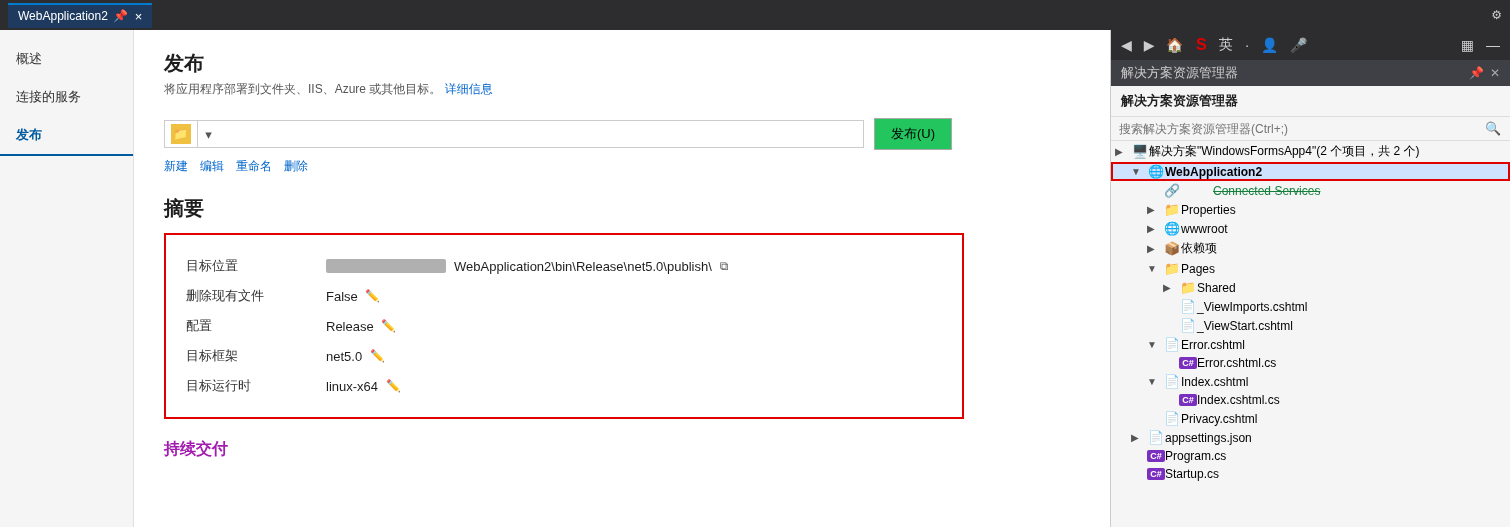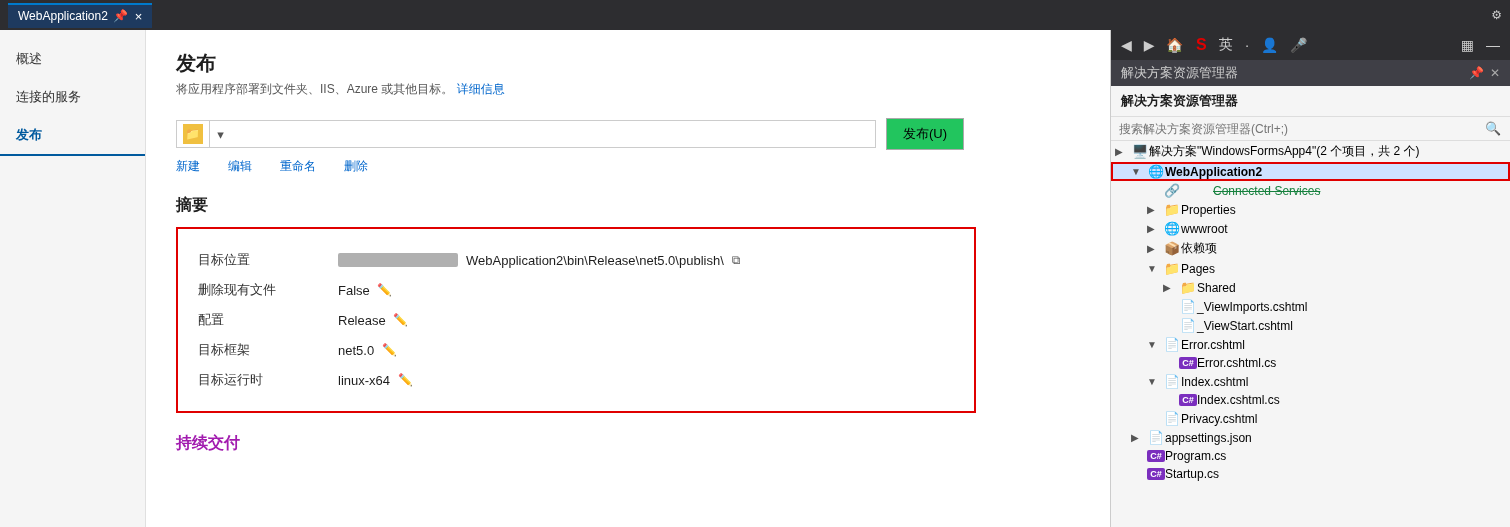--- a/index.html
+++ b/index.html
@@ -44,21 +44,21 @@
     
     .left-panel {
       flex: 1;
       background: #ffffff;
       display: flex;
       overflow: hidden;
     }
 
     
     .sidebar-nav {
-      width: 146px;
+      width: 134px;
       background: #f5f5f5;
       border-right: 1px solid #e0e0e0;
       padding-top: 10px;
       flex-shrink: 0;
     }
     .sidebar-nav-item {
       padding: 10px 16px;
       cursor: pointer;
       color: #333;
       font-size: 13px;
@@ -143,33 +143,33 @@
       padding: 4px 16px;
       font-size: 13px;
       cursor: pointer;
       height: 32px;
       white-space: nowrap;
     }
 
     
     .action-links {
       display: flex;
-      gap: 28px;
+      gap: 12px;
       margin-bottom: 20px;
     }
     .action-link {
       color: #0066cc;
       cursor: pointer;
       font-size: 12px;
       text-decoration: none;
     }
 
     
     .section-title {
-      font-size: 16px;
+      font-size: 20px;
       font-weight: 600;
       color: #1e1e1e;
     }
 
     .summary-box {
       border: 2px solid #e00000;
       padding: 16px 20px;
       margin-bottom: 20px;
       max-width: 800px;
       margin-top: 11px;

